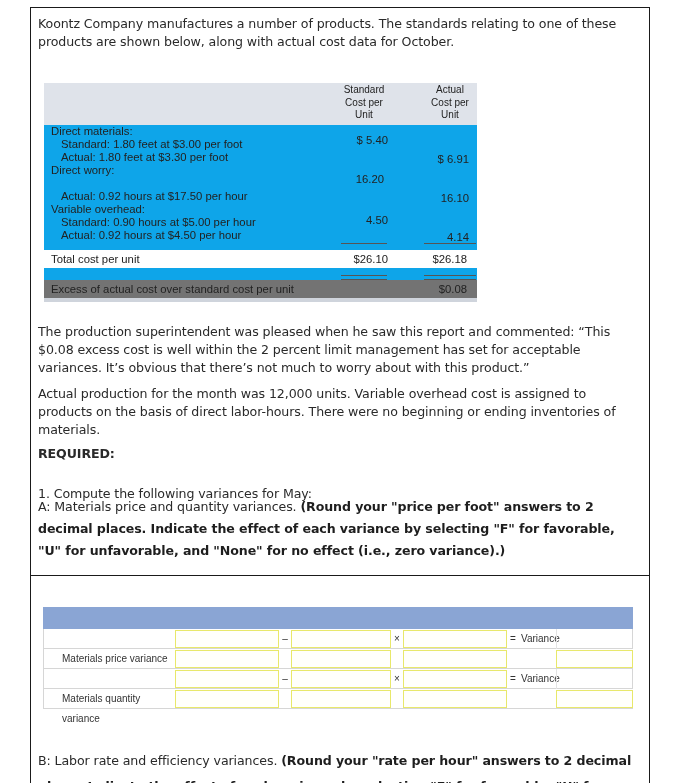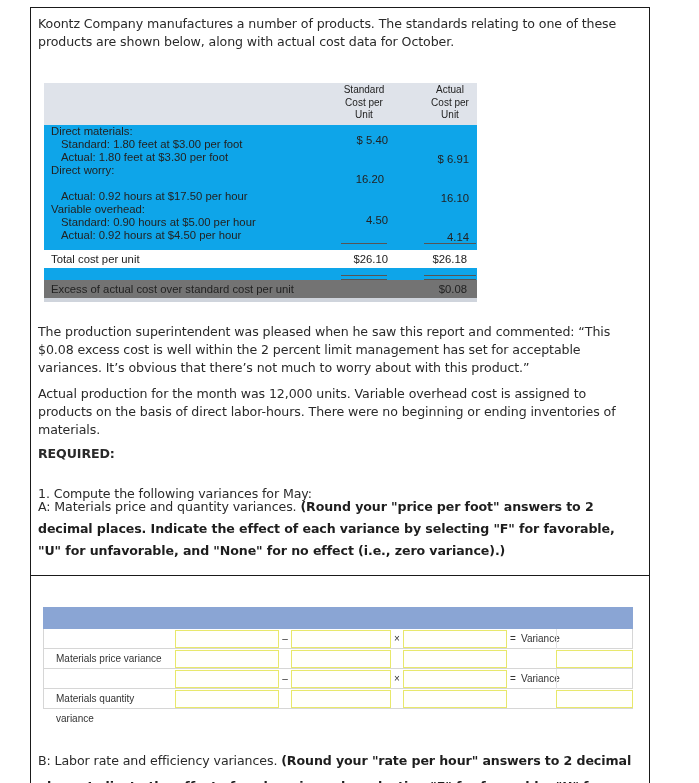--- a/index.html
+++ b/index.html
@@ -41,21 +41,21 @@
     .rule { position: absolute; height: 0; border-top: 1px solid #555; }
 
     
     .var-table {
       position: absolute; left: 43px; top: 607px; width: 590px;
       font-family: "Liberation Sans", sans-serif; font-size: 10px; color: #333;
     }
     .vt-head { height: 22px; background: #8aa5d4; }
     .vt-row { position: relative; height: 20px; border-bottom: 1px solid #d6d6d6; background: #fff; }
     .vt-cell { position: absolute; top: 0; height: 20px; line-height: 20px; }
-    .vt-label { left: 0; width: 131px; padding-left: 12px; border-left: 1px solid #d6d6d6; }
+    .vt-label { left: 0; width: 131px; padding-left: 18px; border-left: 1px solid #d6d6d6; }
     .inp {
       border: 1px solid #e8e86a; background: #fffffb; height: 18px; top: 1px;
     }
     .op { width: 12px; text-align: center; font-size: 10px; color: #333; }
     .varlbl { padding-left: 6px; }
   </style>
 </head>
 <body>
 
 <div class="frame"></div>

